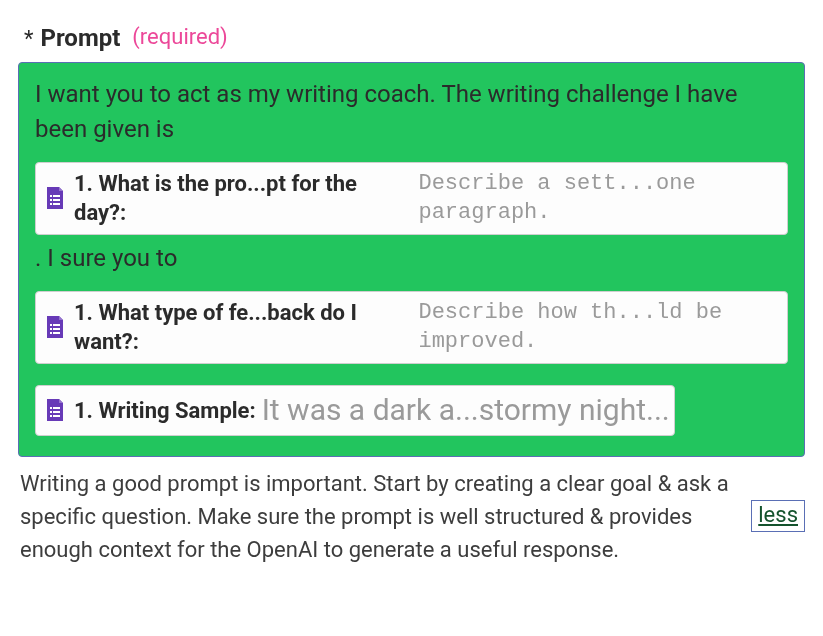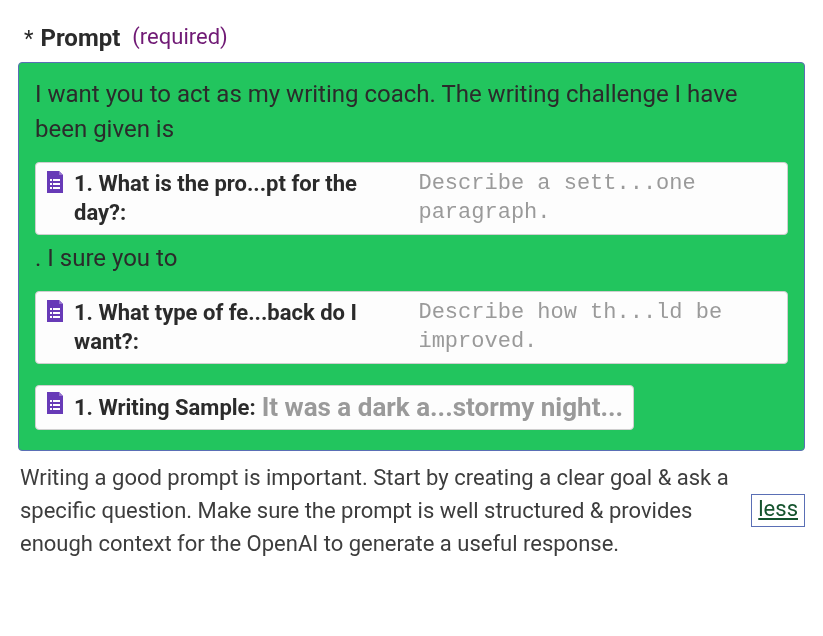--- a/index.html
+++ b/index.html
@@ -26,21 +26,21 @@
       color: #2b2b2b;
       font-size: 22px;
       margin-right: 2px;
     }
     .field-label {
       font-weight: 700;
       font-size: 24px;
       color: #2b2b2b;
     }
     .required-tag {
-      color: #701a75;
+      color: #ec4899;
       font-size: 22px;
       font-weight: 400;
     }
     .prompt-box {
       border: 1.5px solid #5a6fb5;
       border-radius: 4px;
       padding: 14px 16px 14px 16px;
       background: #22c55e;
     }
     .prompt-text {
@@ -50,34 +50,34 @@
     }
     .inline-text {
       display: block;
       margin: 2px 0 6px 0;
     }
     .inline-text.first {
       margin-top: 0;
     }
     .chip {
       display: flex;
-      align-items: flex-start;
+      align-items: center;
       border: 1px solid #cfcfcf;
       border-radius: 4px;
       background: #fdfdfd;
       padding: 6px 10px 6px 8px;
       margin: 15px 0 6px 0;
       gap: 8px;
       min-height: 48px;
     }
     .chip.small {
       display: inline-flex;
       width: auto;
       min-height: 40px;
-      padding: 4px 10px 4px 8px;
+      padding: 4px 4px 4px 8px;
     }
     .chip-icon {
       width: 22px;
       height: 26px;
       flex-shrink: 0;
       display: flex;
       align-items: center;
       justify-content: center;
     }
     .chip-icon svg {
@@ -91,23 +91,23 @@
       gap: 6px;
       flex-wrap: wrap;
       line-height: 1.35;
     }
     .chip-label {
       font-weight: 700;
       font-size: 22px;
       color: #2b2b2b;
     }
     .chip-value {
-      font-size: 26px;
+      font-size: 30px;
       color: #9a9a9a;
-      font-weight: 700;
+      font-weight: 400;
     }
     .chip-content-two-col {
       display: flex;
       flex: 1;
       align-items: flex-start;
       line-height: 1.35;
     }
     .chip-col-left {
       flex: 0 0 49%;
       font-weight: 700;

